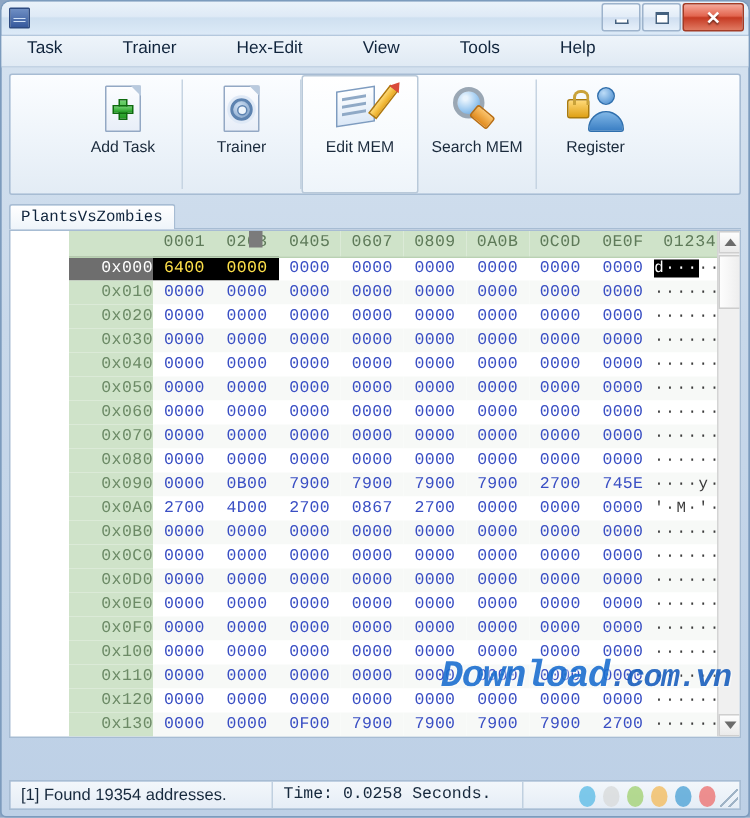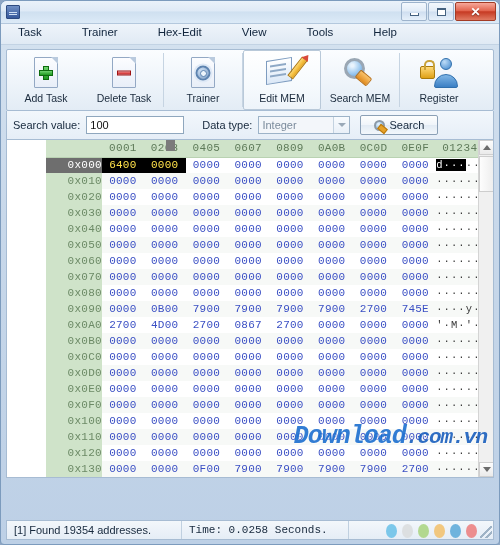--- a/index.html
+++ b/index.html
@@ -94,27 +94,28 @@
   .menu-item {
     font-size: 11.5px;
     color: #10243c;
     padding: 2px 9px 3px 9px;
     white-space: nowrap;
   }
 
   
   #toolbar-outer {
     margin: 4px 5px 0 5px;
-    height: 62px;
+    height: 81px;
     background: linear-gradient(to bottom,#fbfdff 0%, #eef4fa 55%, #e3ecf5 100%);
     border: 1px solid #a7bcd3;
     border-radius: 2px;
     display: flex;
     align-items: stretch;
     position: relative;
+    padding-left: 36px;
   }
   .tb-group {
     display: flex; align-items: stretch;
   }
   .tb-sep {
     width: 1px;
     background: #c6d4e2;
     margin: 3px 0;
     flex: 0 0 1px;
   }
@@ -507,27 +508,20 @@
   </div>
 
   <div id="toolbar-outer">
     <div class="tb-group">
       <div class="tb-btn">
         <div class="tb-icon">
           <div class="ico-doc"></div>
             <div class="ico-plus"></div>
         </div>
         <div class="tb-label">Add Task</div>
-      </div>
-      <div class="tb-btn">
-        <div class="tb-icon">
-          <div class="ico-doc"></div>
-            <div class="ico-minus"></div>
-        </div>
-        <div class="tb-label">Delete Task</div>
       </div>
     </div>
     <div class="tb-sep"></div>
     <div class="tb-group">
       <div class="tb-btn">
         <div class="tb-icon">
           <div class="ico-doc"></div>
             <div class="ico-gear"></div>
         </div>
         <div class="tb-label">Trainer</div>
@@ -556,34 +550,24 @@
           <div class="ico-person-head"></div>
           <div class="ico-person-body"></div>
           <div class="ico-lock"></div>
         </div>
         <div class="tb-label">Register</div>
       </div>
     </div>
   </div>
 
 
-
-  <div id="searchrow">
-    <span class="sr-label">Search value:</span>
-    <input id="search-input" type="text" value="100" style="">
-    <span class="sr-label" id="dt-label">Data type:</span>
-    <div id="datatype-select">
-      <span>Integer</span>
-      <span id="datatype-arrow"></span>
-    </div>
-    <div id="search-button">
-      <span class="mini-mag"></span>
-      <span>Search</span>
-    </div>
+  <div id="tabstrip">
+    <div class="tab">PlantsVsZombies</div>
   </div>
+
 
   <div id="hexpane">
     <div id="hexgrid-wrap">
       <div id="col-marker"></div>
       <table id="hexgrid">
         <thead>
           <tr>
             <th class="addr-h"></th>
             <th>0001</th>
             <th>0203</th>

